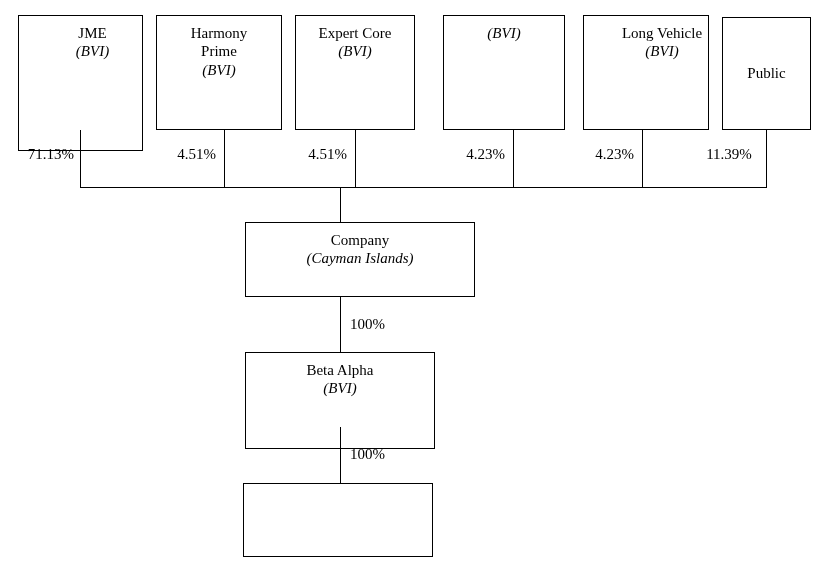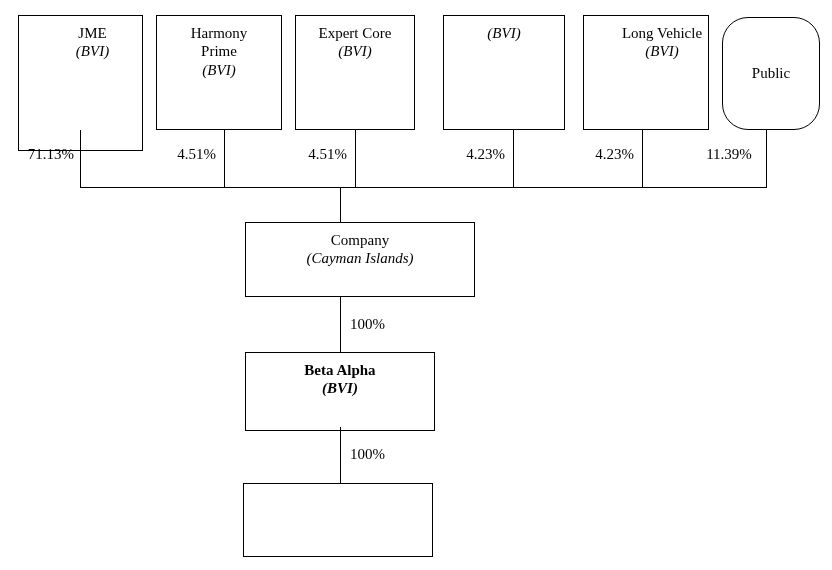--- a/index.html
+++ b/index.html
@@ -92,21 +92,21 @@
 
   <div class="node" style="left:443px; top:15px; width:122px; height:115px;">
     <span class="juris">(BVI)</span>
   </div>
 
   <div class="node" style="left:583px; top:15px; width:126px; height:115px;padding-left:32px;">
     <span class="name">Long Vehicle</span>
     <span class="juris">(BVI)</span>
   </div>
 
-  <div class="node center-text" style="left:722px; top:17px; width:98px; height:113px;border-radius:26px;">
+  <div class="node center-text" style="left:722px; top:17px; width:89px; height:113px;">
     <span class="name">Public</span>
   </div>
 
   <div class="vline" style="left:80px;  top:130px; height:58px;"></div>
   <div class="vline" style="left:224px; top:130px; height:58px;"></div>
   <div class="vline" style="left:355px; top:130px; height:58px;"></div>
   <div class="vline" style="left:513px; top:130px; height:58px;"></div>
   <div class="vline" style="left:642px; top:130px; height:58px;"></div>
   <div class="vline" style="left:766px; top:130px; height:58px;"></div>
 
@@ -122,21 +122,21 @@
   <div class="vline" style="left:340px; top:187px; height:35px;"></div>
 
   <div class="node" style="left:245px; top:222px; width:230px; height:75px;">
     <span class="name">Company</span>
     <span class="juris">(Cayman Islands)</span>
   </div>
 
   <div class="vline" style="left:340px; top:297px; height:55px;"></div>
   <div class="pct" style="left:350px; top:316px;">100%</div>
 
-  <div class="node" style="left:245px; top:352px; width:190px; height:79px;font-weight:bold;">
+  <div class="node" style="left:245px; top:352px; width:190px; height:97px;">
     <span class="name">Beta Alpha</span>
     <span class="juris">(BVI)</span>
   </div>
 
   <div class="vline" style="left:340px; top:427px; height:56px;"></div>
   <div class="pct" style="left:350px; top:446px;">100%</div>
 
   <div class="node" style="left:243px; top:483px; width:190px; height:74px;">
   </div>
 

